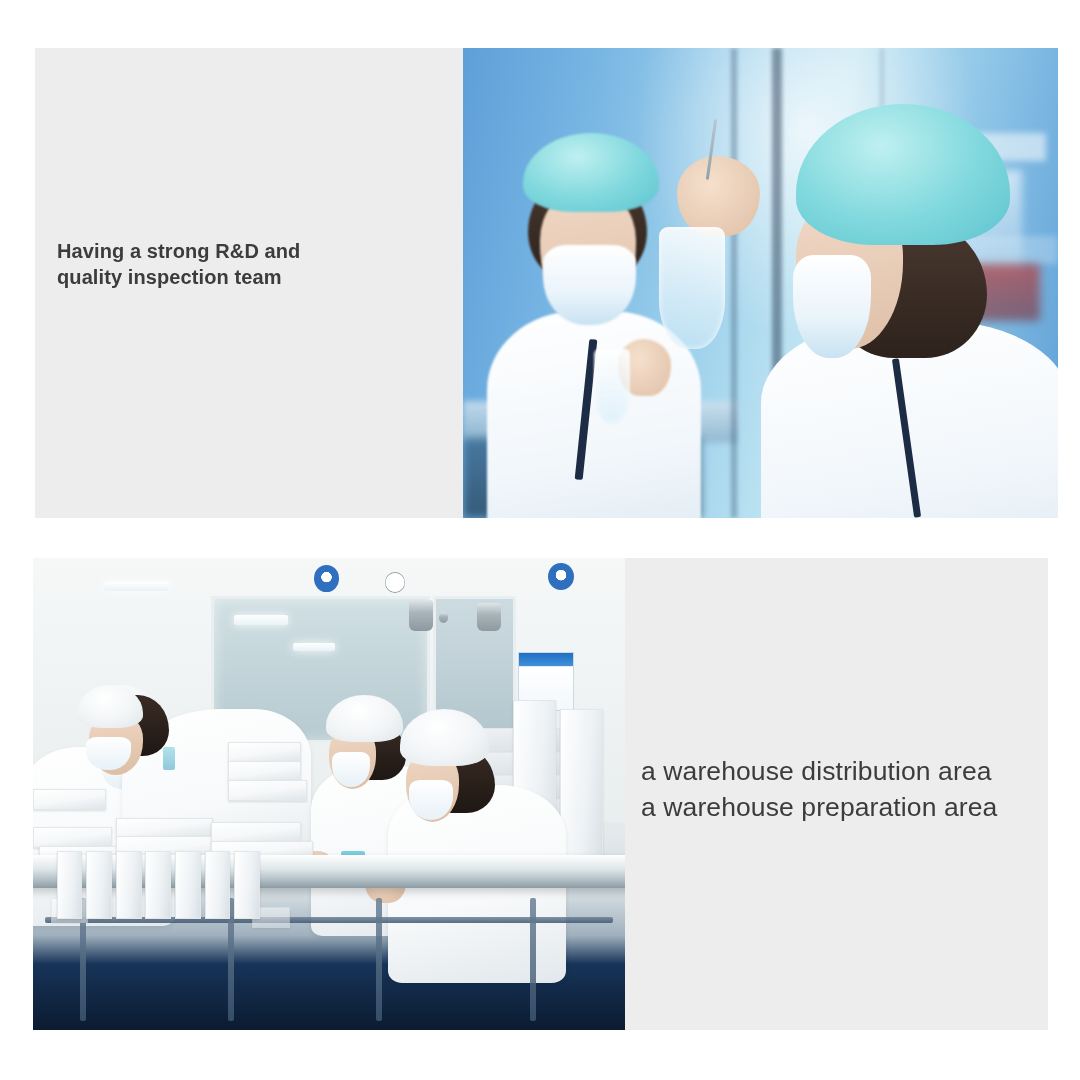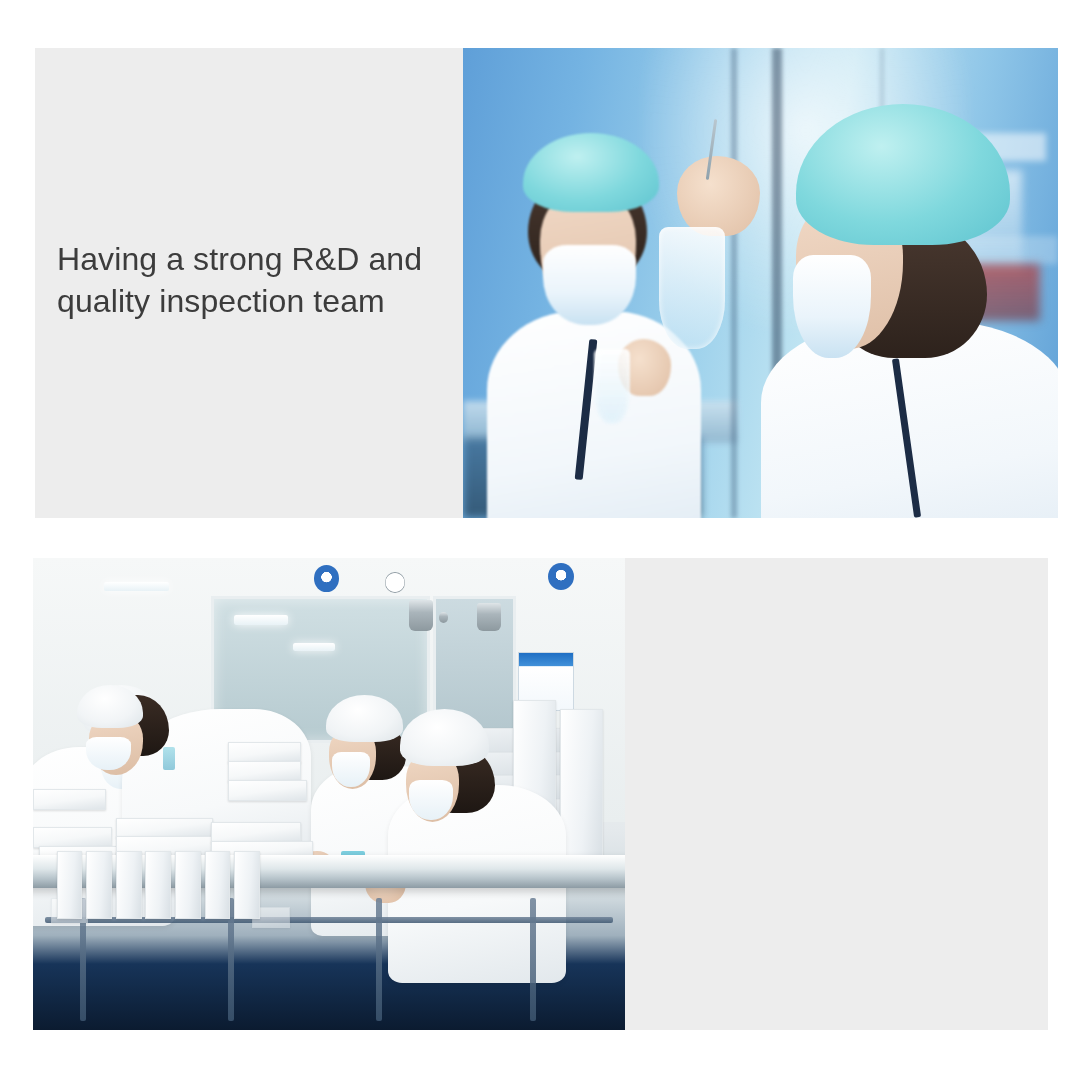--- a/index.html
+++ b/index.html
@@ -39,24 +39,24 @@
     width: 428px;
     height: 470px;
     background: #ededed;
   }
   .caption-top {
     position: absolute;
     left: 22px;
     top: 190px;
     width: 400px;
     color: #3c3c3c;
-    font-size: 32px;
+    font-size: 20px;
     line-height: 1.32;
     letter-spacing: 0.1px;
-    font-weight: 400;
+    font-weight: 700;
     white-space: pre-line;
   }
 
   .photo-top {
     position: absolute;
     left: 428px;
     top: 0;
     width: 595px;
     height: 470px;
     overflow: hidden;
@@ -457,15 +457,17 @@
         <div class="box tall" style="left:4%; top:62%; width:4%; height:14%;"></div>
         <div class="box tall" style="left:9%; top:62%; width:4%; height:14%;"></div>
         <div class="box tall" style="left:14%; top:62%; width:4%; height:14%;"></div>
         <div class="box tall" style="left:19%; top:62%; width:4%; height:14%;"></div>
         <div class="box tall" style="left:24%; top:62%; width:4%; height:14%;"></div>
         <div class="box tall" style="left:29%; top:62%; width:4%; height:14%;"></div>
         <div class="box tall" style="left:34%; top:62%; width:4%; height:14%;"></div>
       </div>
     </div>
 
+    <div class="caption-bottom">a warehouse distribution area
+a warehouse preparation area</div>
   </div>
 
 </div>
 
 </body></html>

